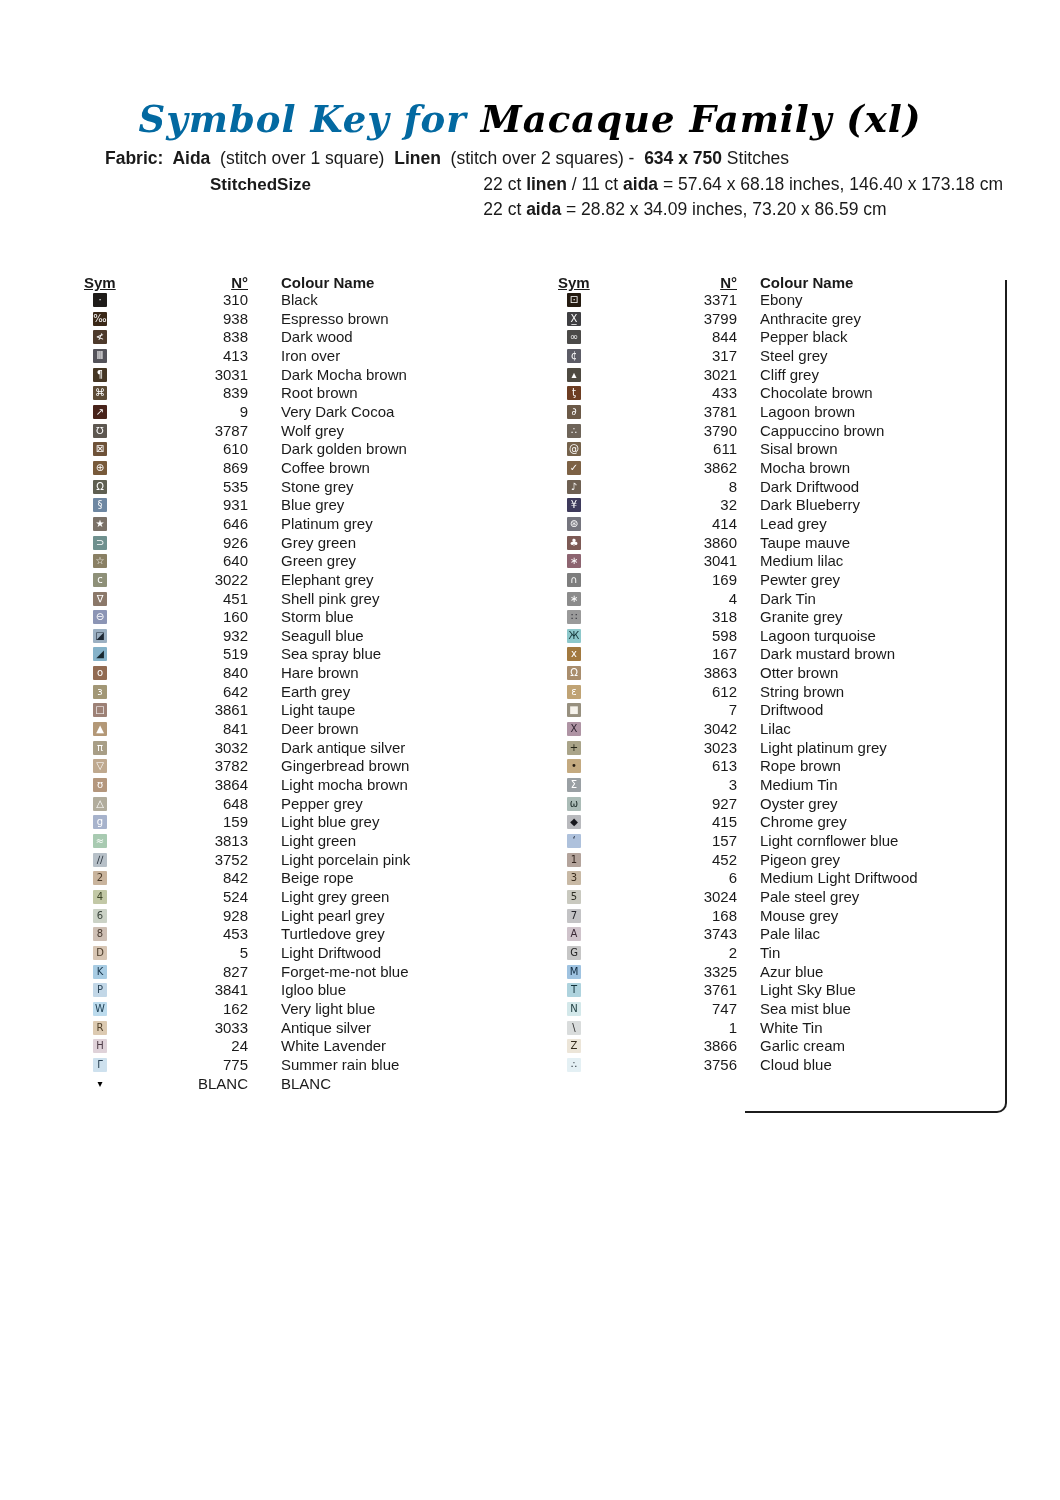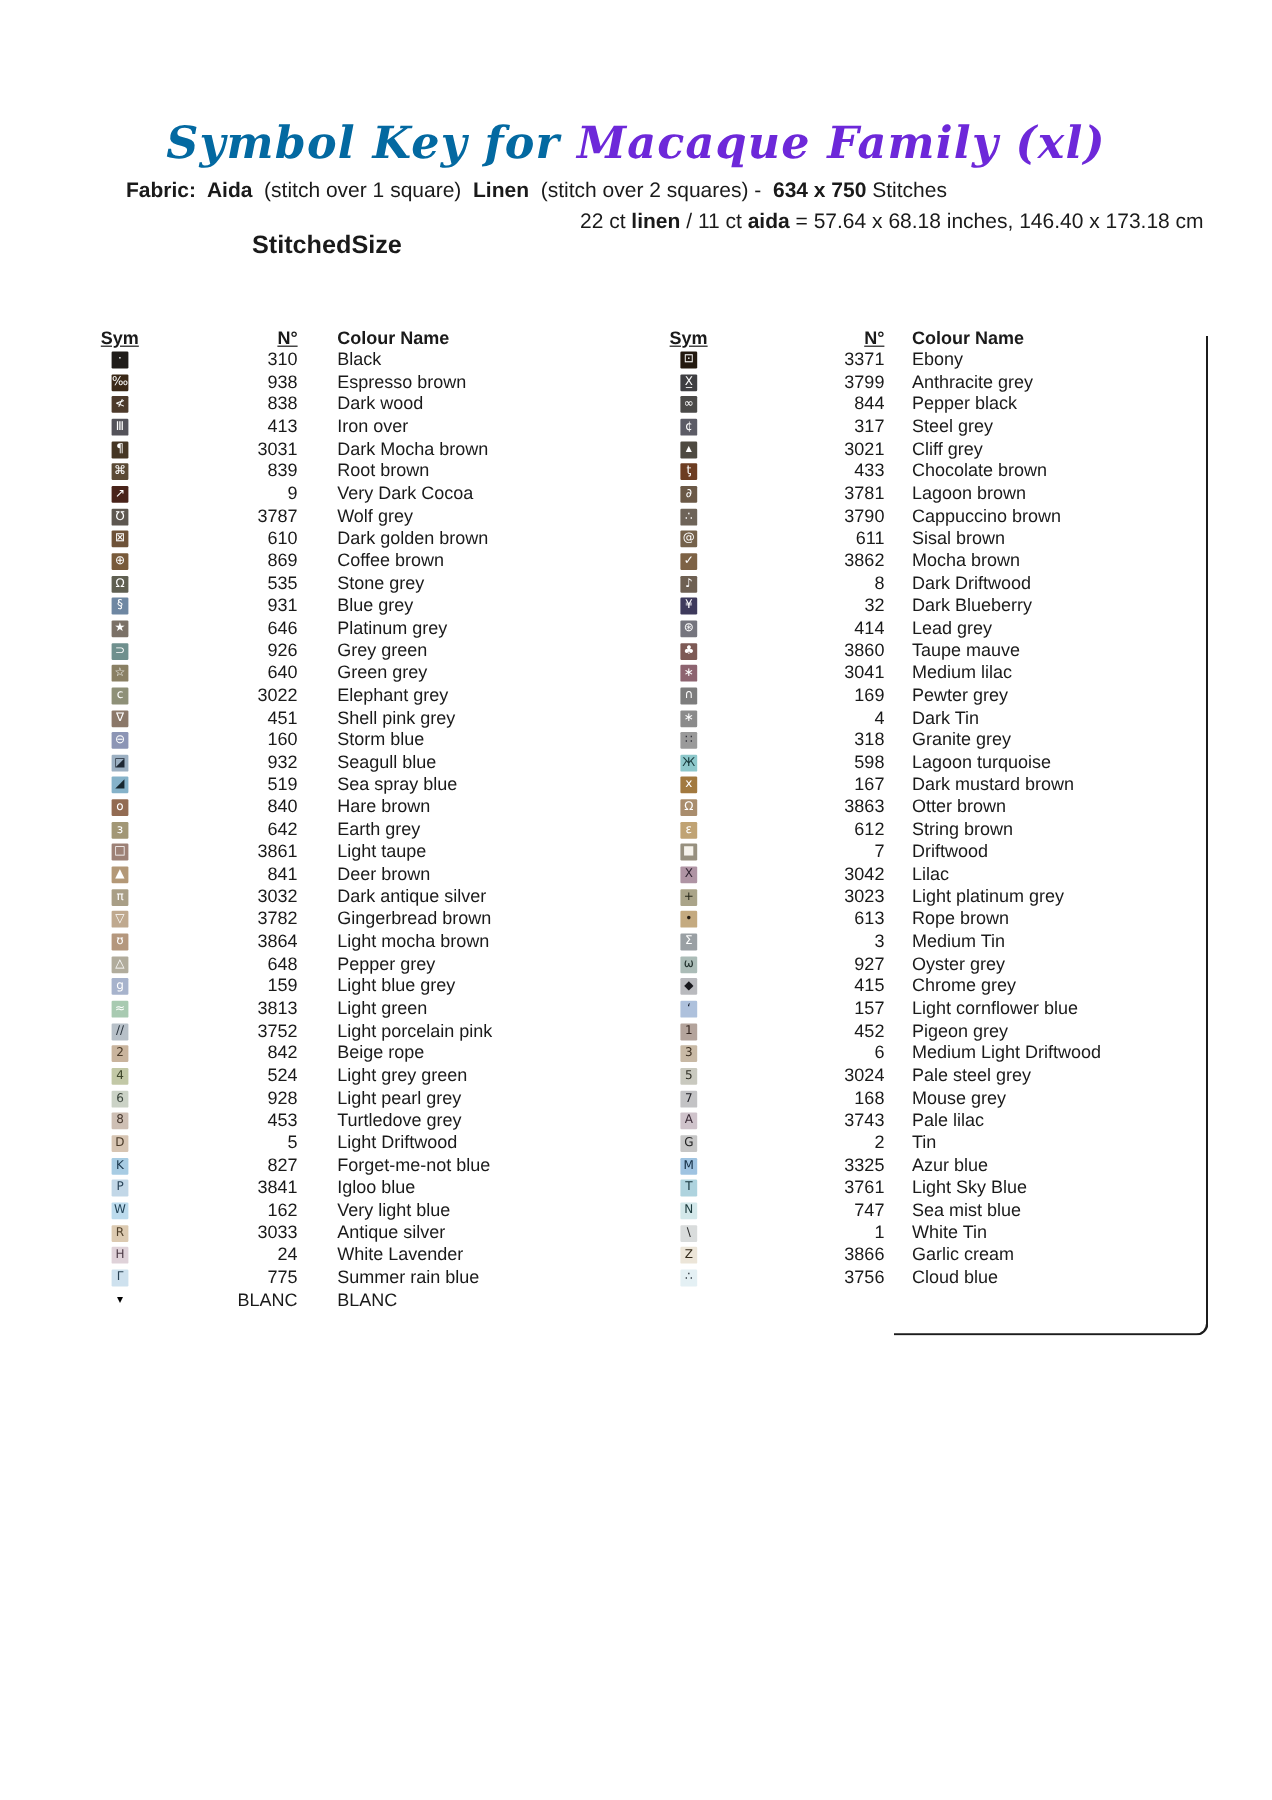--- a/index.html
+++ b/index.html
@@ -16,21 +16,21 @@
     text-align:center;font-family:"DejaVu Serif",serif;
     font-style:italic;font-weight:bold;font-size:37px;line-height:46px;
     letter-spacing:1px;
   }
   .title .t-red{margin-left:14px;}
 
   .fabric{
     position:absolute;top:146px;left:105px;font-size:17.5px;line-height:24px;
   }
   .sizes-label{
-    position:absolute;top:172px;left:210px;font-size:21px;font-weight:bold;line-height:25.4px;margin-top:20px;
+    position:absolute;top:172px;left:210px;font-size:17px;font-weight:bold;line-height:25.4px;
   }
   .sizes-lines{
     position:absolute;top:172px;right:57px;text-align:left;
     font-size:17.5px;line-height:25.4px;
   }
 
   .colhead{position:absolute;height:19px;font-size:15px;font-weight:bold;}
   .colhead .hsym{position:absolute;left:0;top:0;text-decoration:underline;}
   .colhead .hno{position:absolute;top:0;text-align:right;text-decoration:underline;}
   .colhead .hname{position:absolute;top:0;}
@@ -52,27 +52,28 @@
 
   .bracket{
     position:absolute;left:745px;top:280px;width:260px;height:831px;
     border-right:2px solid #1c1c1c;border-bottom:2px solid #1c1c1c;
     border-bottom-right-radius:10px;
   }
 </style>
 </head>
 <body>
 
-<h1 class="title"><span class="t-black" style="color: #0369a1;">Symbol Key for</span><span class="t-red" style="color: #6d28d9;">Macaque Family (xl)</span></h1>
+<h1 class="title"><span class="t-black" style="color: #0369a1;">Symbol Key for</span><span class="t-red" style="color: #000000;">Macaque Family (xl)</span></h1>
 
 <div class="fabric"><span class="b">Fabric:  Aida  </span><span>(stitch over 1 square)  </span><span class="b">Linen</span><span>  (stitch over 2 squares) -  </span><span class="b">634 x 750</span><span> Stitches</span></div>
 
 <div class="sizes-label">StitchedSize</div>
 <div class="sizes-lines" id="size-lines">
     <div class="size-line"><span>22 ct </span><span class="b">linen</span><span> / 11 ct </span><span class="b">aida</span><span> = 57.64 x 68.18 inches, 146.40 x 173.18 cm</span></div>
+    <div class="size-line"><span>22 ct </span><span class="b">aida</span><span> = 28.82 x 34.09 inches, 73.20 x 86.59 cm</span></div>
   </div>
 
 <div class="colhead col-left" style="left:84px;top:274px;width:440px;">
   <span class="hsym">Sym</span>
   <span class="hno">N°</span>
   <span class="hname">Colour Name</span>
 </div>
 
 <div class="colhead col-right" style="left:558px;top:274px;width:450px;">
   <span class="hsym">Sym</span>

